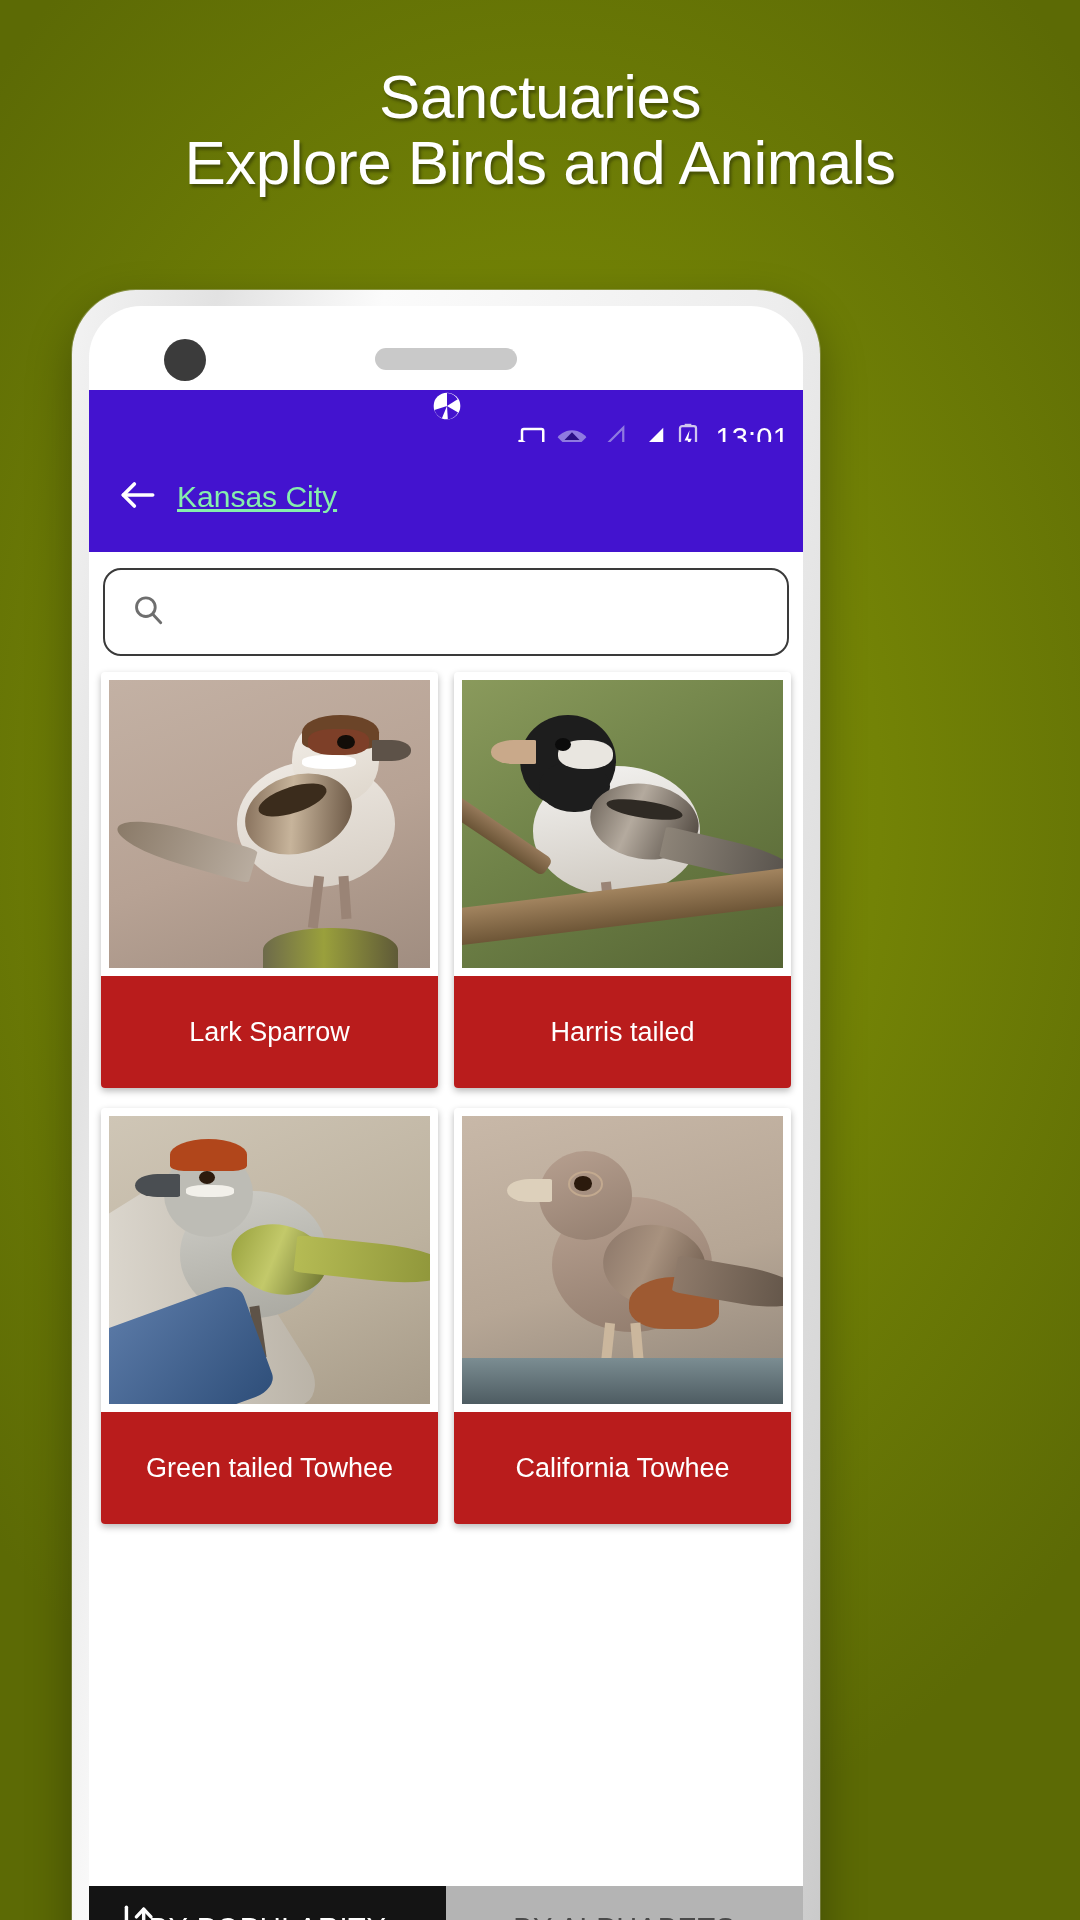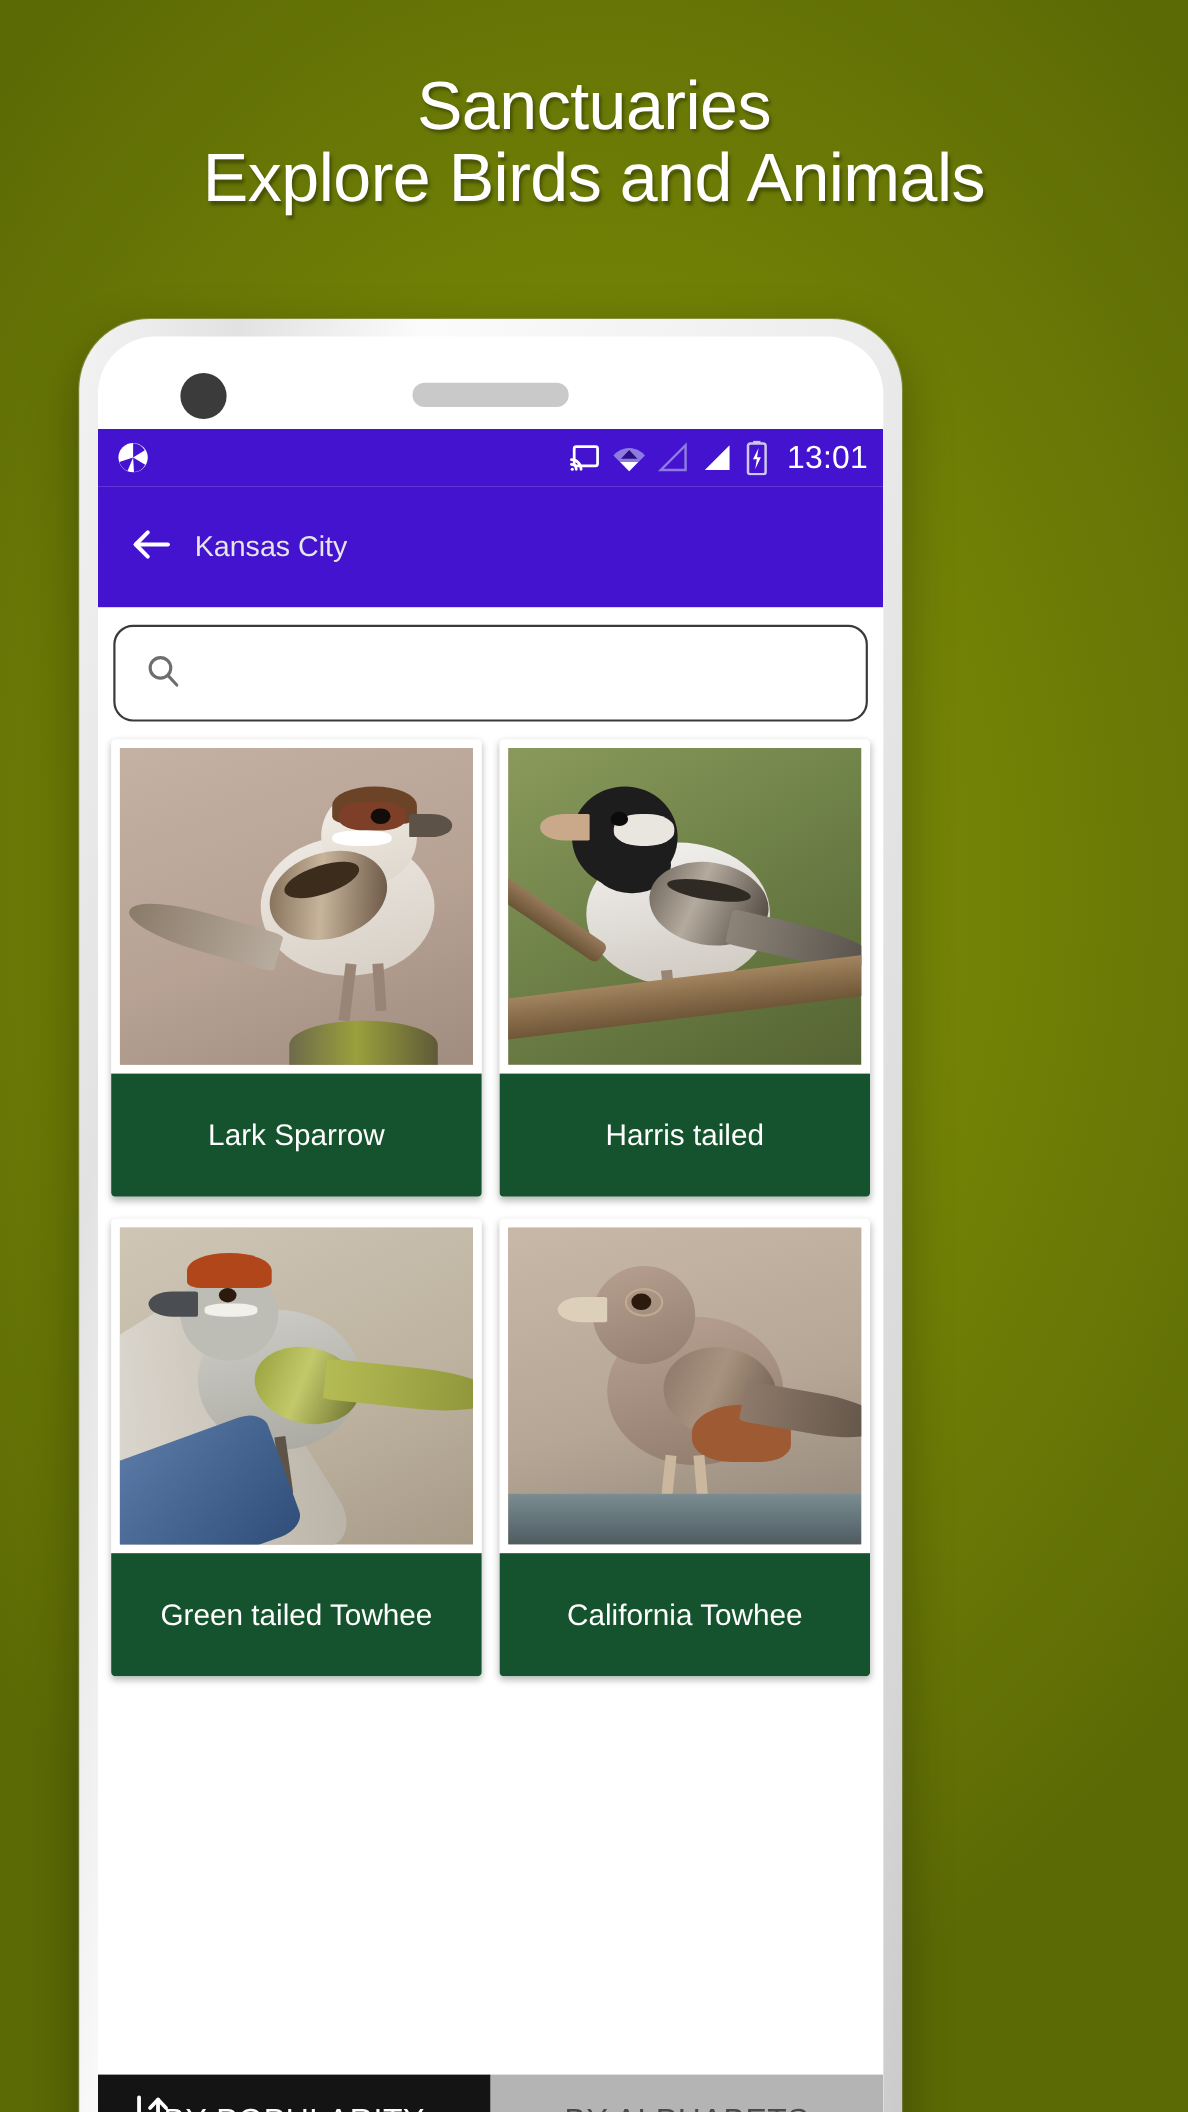--- a/index.html
+++ b/index.html
@@ -65,37 +65,38 @@
     position:absolute; left:0; right:0; top:84px; bottom:0;
     background:#ffffff;
     overflow:hidden;
   }
 
   
   .statusbar{
     height:52px; background:#4313cf;
     display:flex; align-items:center; padding:0 14px 0 16px;
     position:relative;
+    flex-direction:column;
   }
   .sb-left{ display:flex; align-items:center; }
   .sb-right{ margin-left:auto; display:flex; align-items:center; gap:10px; }
   .sb-time{ color:#fff; font-size:29px; letter-spacing:.2px; margin-left:6px; }
   .icn{ display:block; }
 
   
   .appbar{
     background:#4313cf;
     height:110px;
     display:flex; align-items:center;
     padding:0 16px 0 18px;
     position:relative;
   }
   .back-btn{ width:62px; display:flex; align-items:center; justify-content:center; }
   .titles{ margin-left:8px; }
-  .title-main{ color:#e5e5e5; font-size:26px; line-height:1.12; }
+  .title-main{ color:#86efac; font-size:30px; line-height:1.12;text-decoration:underline; }
   .title-sub{ color:#fff; font-size:30px; line-height:1.2; padding-left:9px; }
   .appbar-actions{ margin-left:auto; display:flex; align-items:center; gap:26px; padding-right:6px;}
   .shield{
     width:60px; height:62px; position:relative;
   }
 
   
   .search-wrap{ padding:16px 14px 10px; background:#fff; }
   .search-box{
     height:88px; border:2px solid #3a3a3a; border-radius:18px;
@@ -119,21 +120,21 @@
     box-shadow:0 3px 7px rgba(0,0,0,.28);
     overflow:hidden;
   }
   .card-img{
     margin:8px 8px 0;
     height:288px;
     position:relative; overflow:hidden;
     background:#b9a99c;
   }
   .card-label{
-    background:#14532d;
+    background:#b91c1c;
     color:#fff;
     height:112px;
     display:flex; align-items:center; justify-content:center;
     font-size:27px;
     margin-top:8px;
   }
 
   
   .sortbar{
     position:absolute; left:0; right:0; bottom:0;

